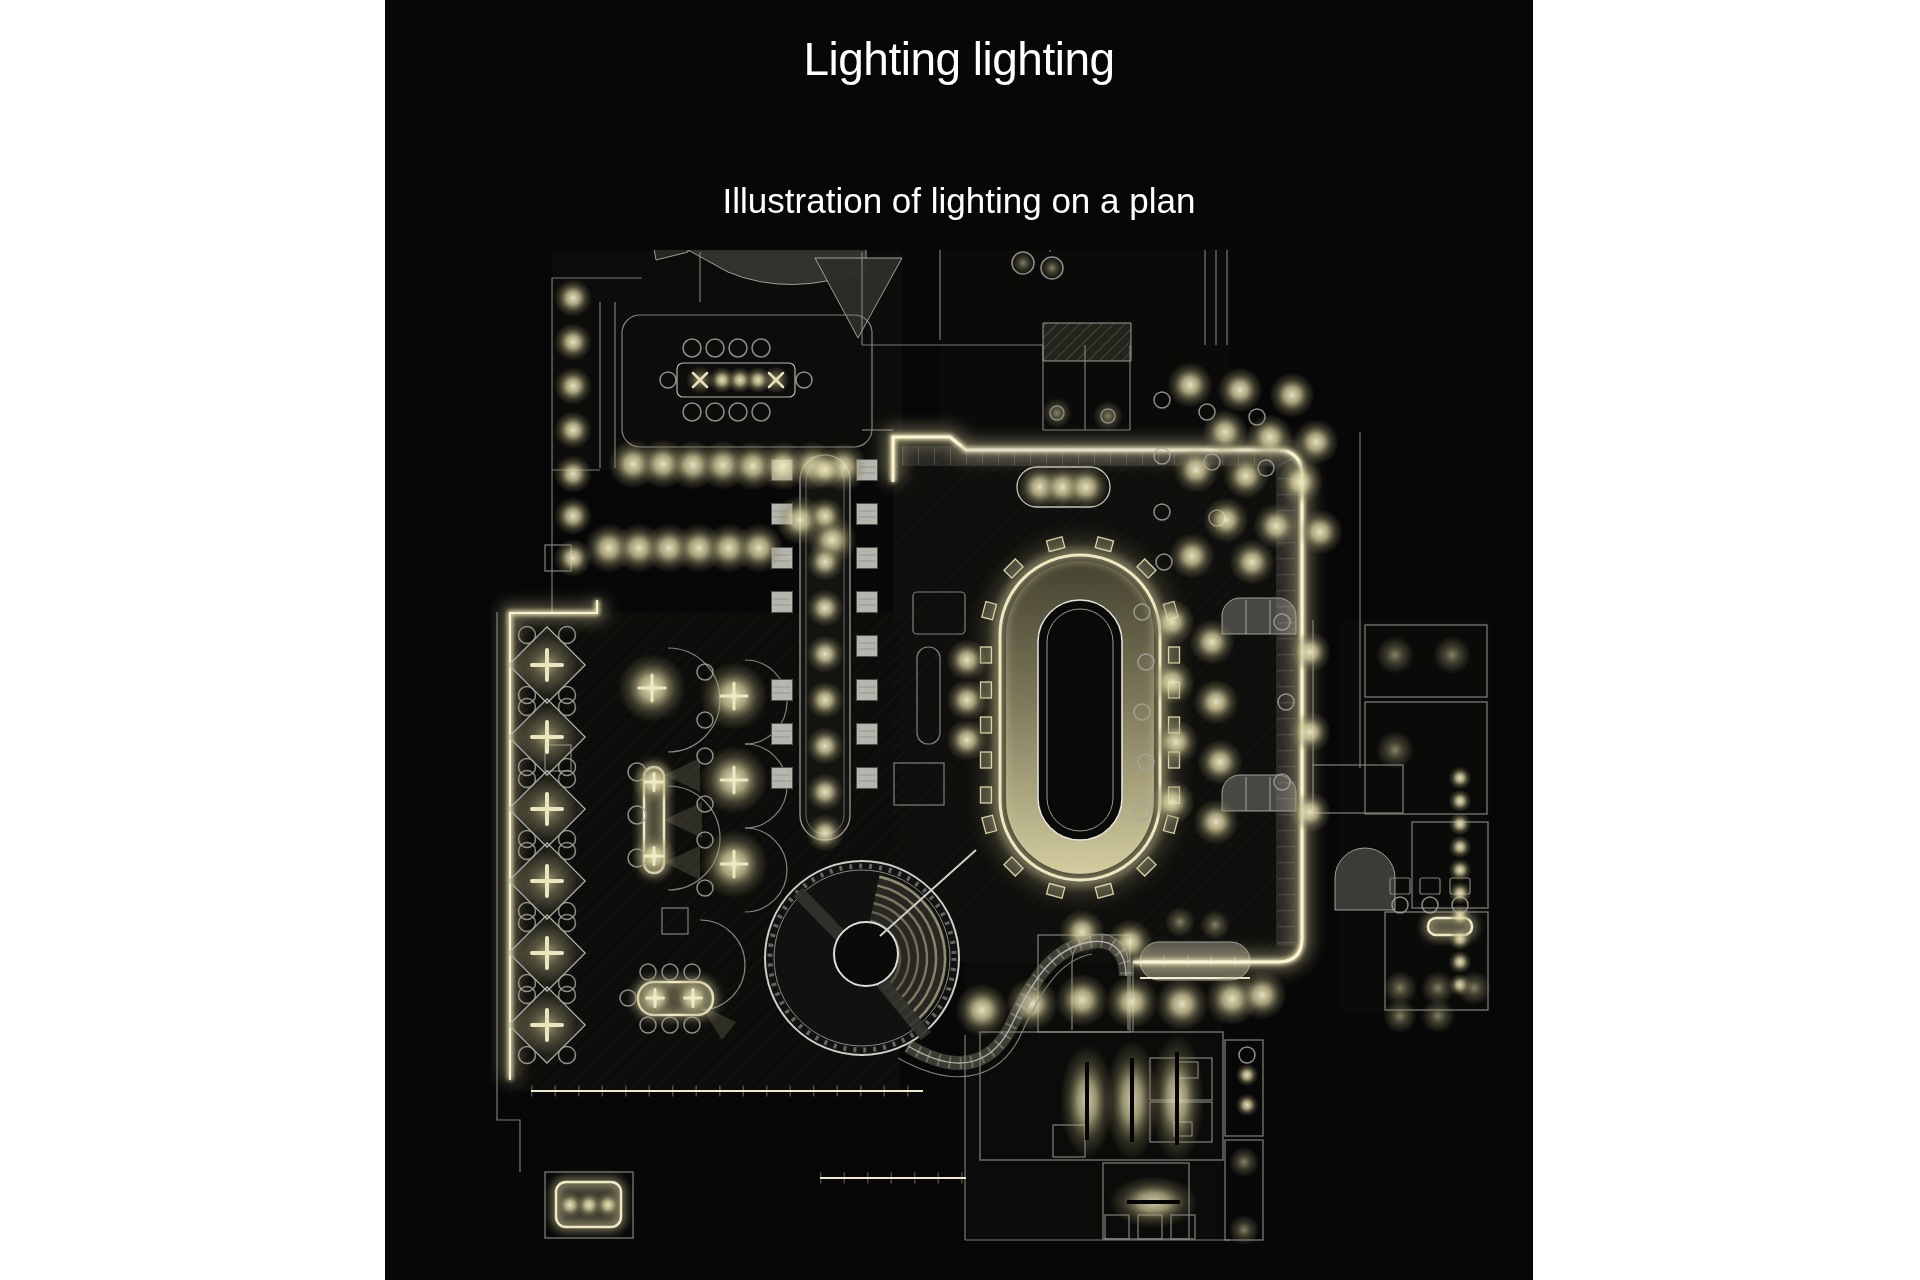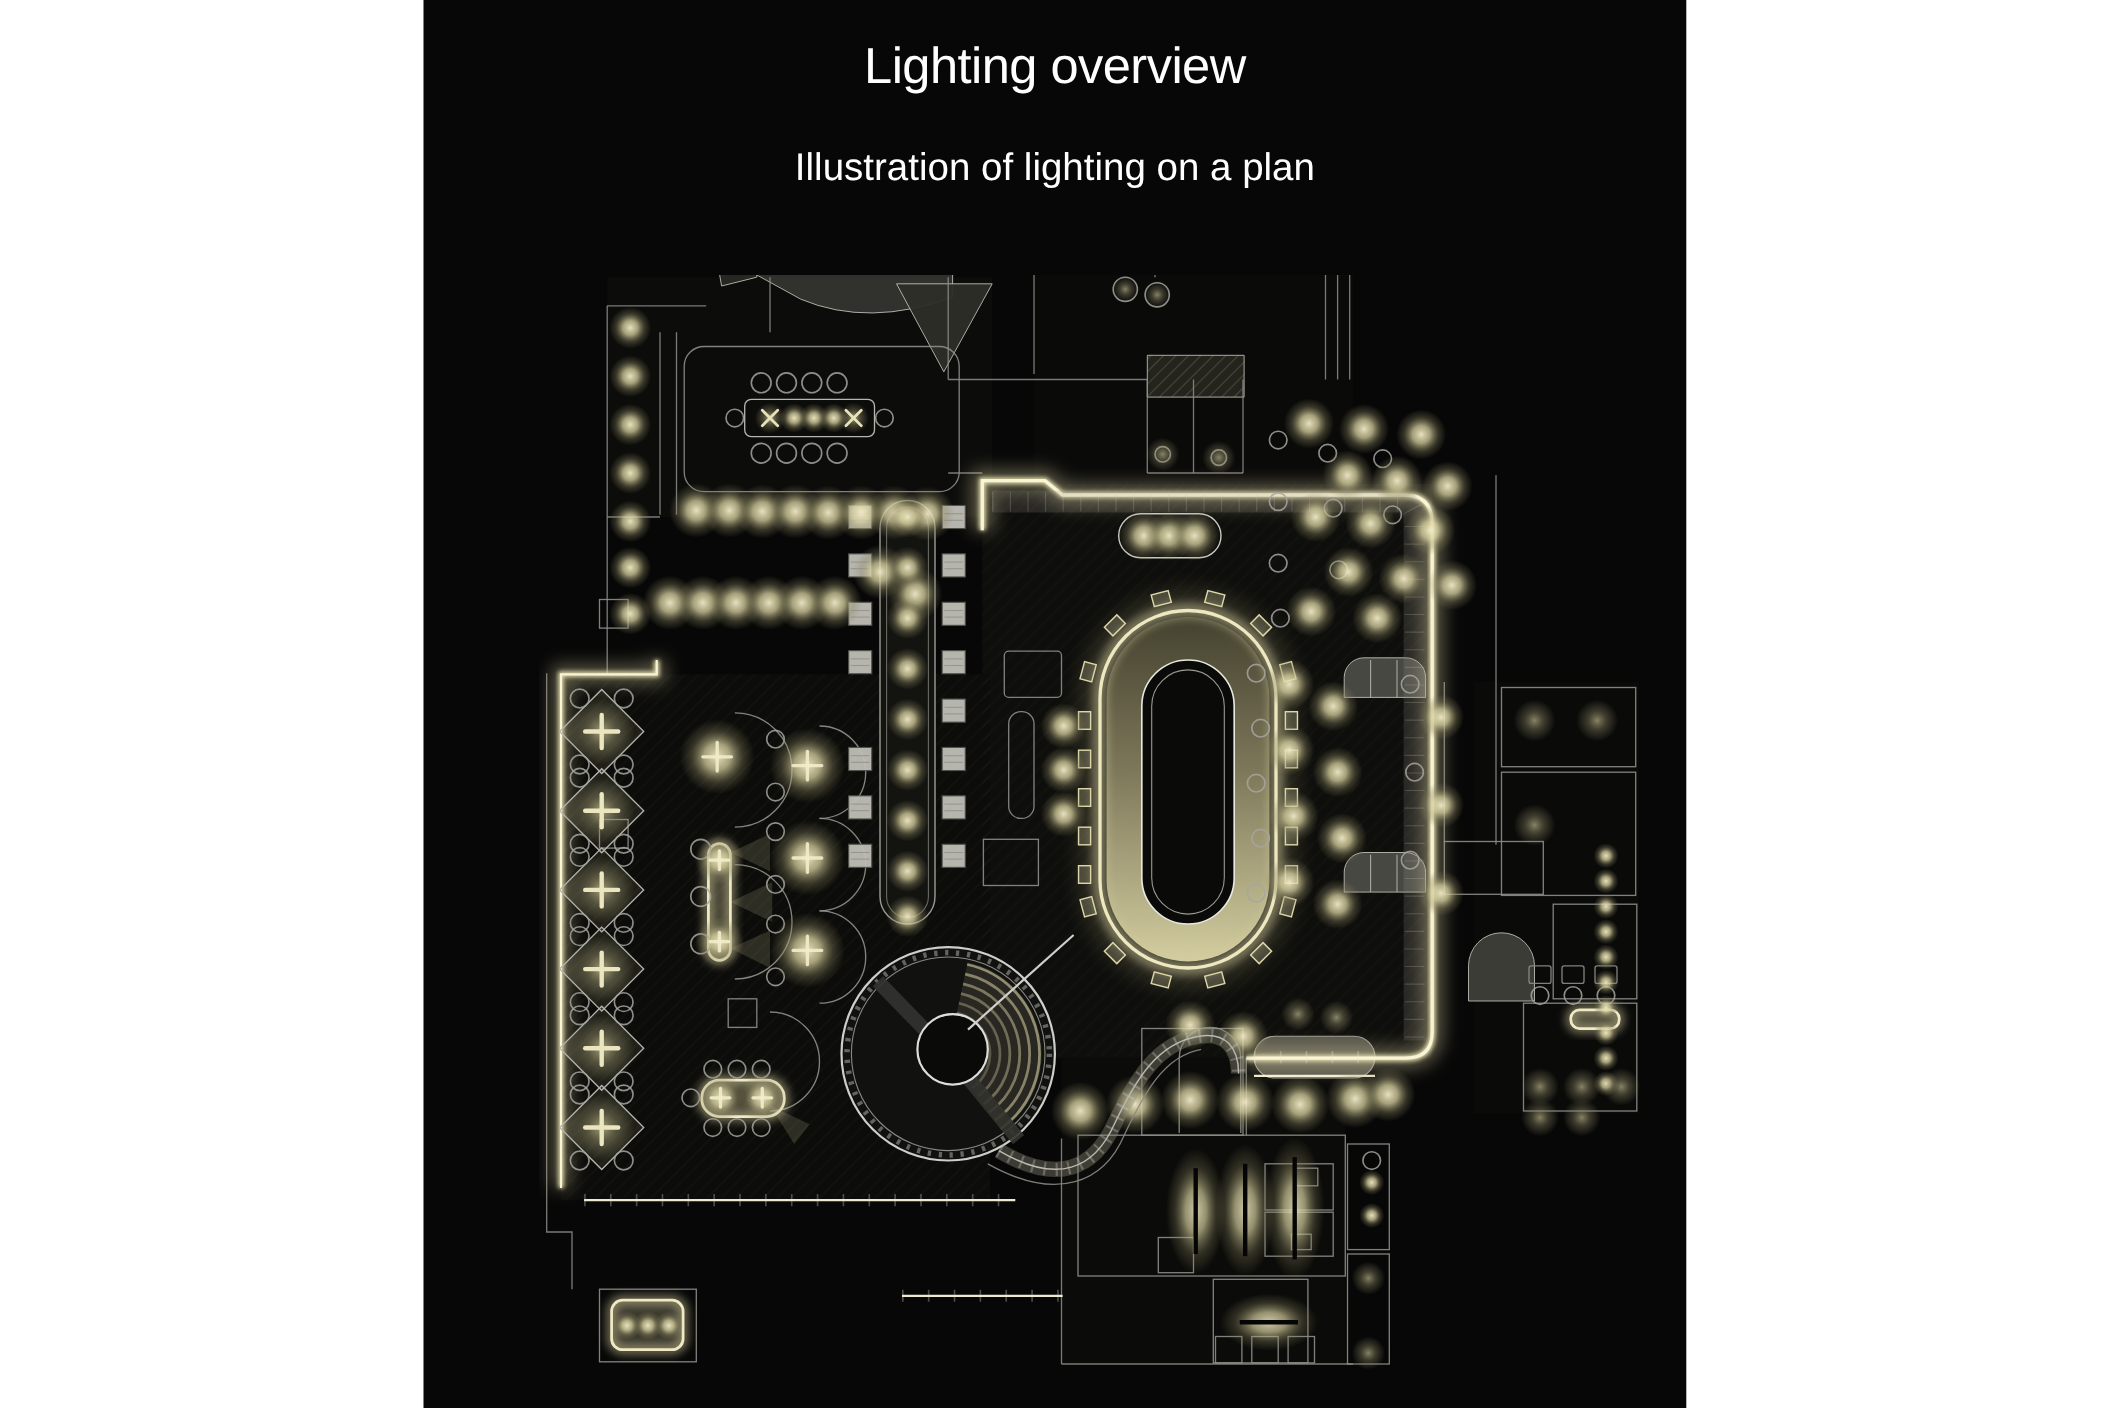--- a/index.html
+++ b/index.html
@@ -2,29 +2,29 @@
 <html><head>
 <meta charset="utf-8">
 <style>
   html,body{margin:0;padding:0;}
   body{width:1920px;height:1280px;position:relative;background:#ffffff;overflow:hidden;
        font-family:"Liberation Sans", sans-serif;}
   .slide{position:absolute;top:0;height:1280px;overflow:hidden;}
   .title{position:absolute;width:100%;text-align:center;font-size:46px;font-weight:400;
          letter-spacing:-0.5px;line-height:1.1;}
   .subtitle{position:absolute;width:100%;text-align:center;font-size:35px;font-weight:400;
-         line-height:1.1;}
+         line-height:1.1;margin-top:48px;}
   .plan-wrap{position:absolute;}
   svg{display:block;}
 </style>
 </head>
 <body style="background: rgb(255, 255, 255);">
 
 <div class="slide" style="left: 385px; width: 1148px; background: rgb(7, 7, 7);">
-  <div class="title" style="top: 34px; color: rgb(255, 255, 255);">Lighting overview</div>
+  <div class="title" style="top: 34px; color: rgb(255, 255, 255);">Lighting lighting</div>
   <div class="subtitle" style="top: 134px; color: rgb(255, 255, 255);">Illustration of lighting on a plan</div>
   <div class="plan-wrap" style="left: 105px; top: 250px;">
     <svg id="plan-svg" width="1010" height="1000" viewBox="490 250 1010 1000">
         <defs>
           <radialGradient id="gDot">
             <stop offset="0%" stop-color="#f2ecc8" stop-opacity="1"></stop>
             <stop offset="35%" stop-color="#d6cf9e" stop-opacity="0.8"></stop>
             <stop offset="70%" stop-color="#8a8560" stop-opacity="0.35"></stop>
             <stop offset="100%" stop-color="#8a8560" stop-opacity="0"></stop>
           </radialGradient>

